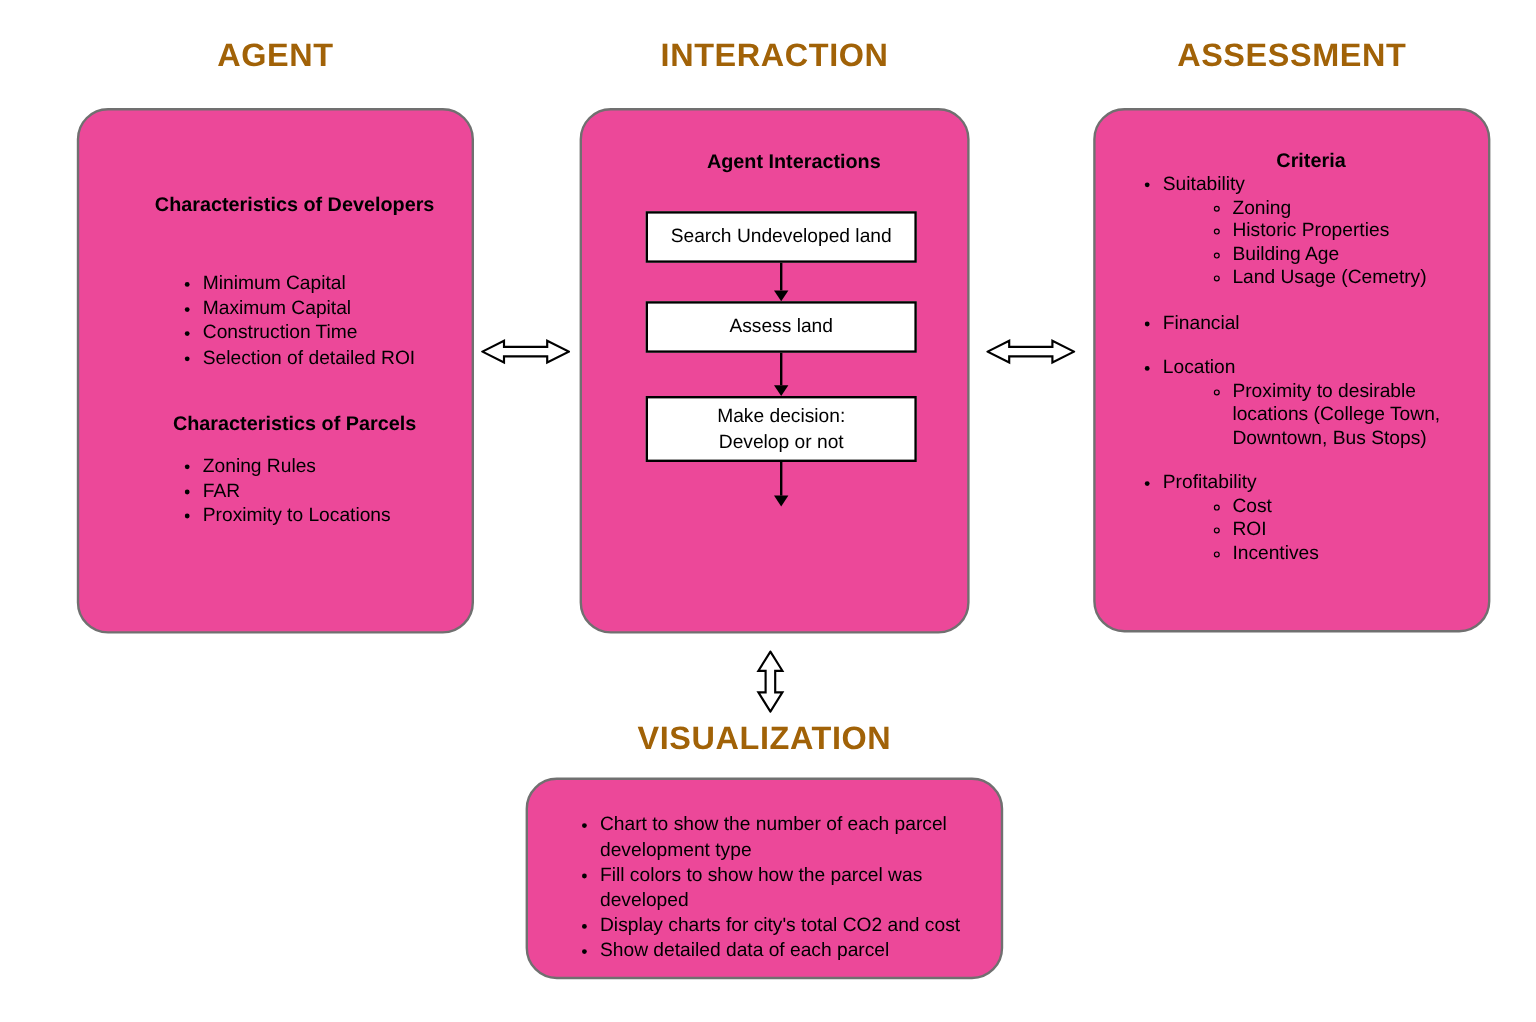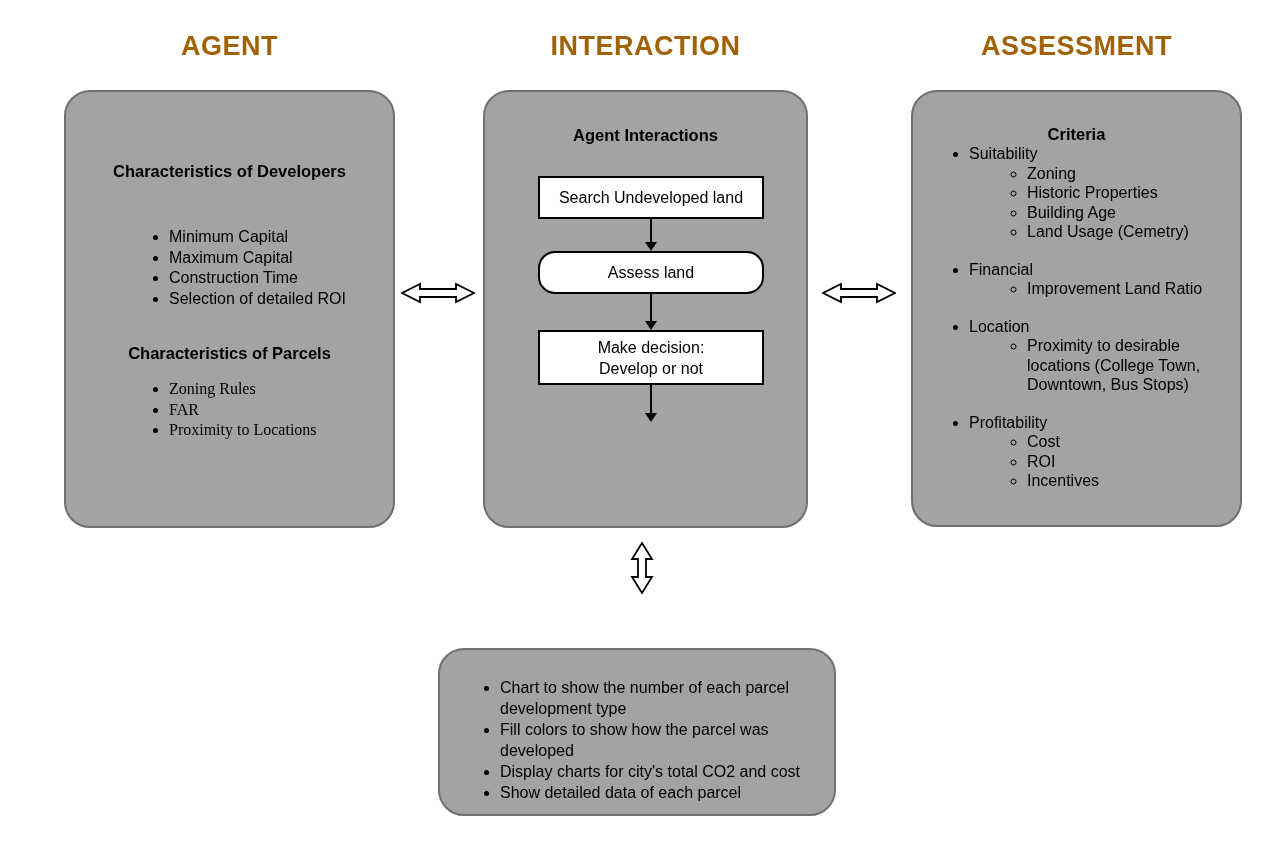--- a/index.html
+++ b/index.html
@@ -18,23 +18,24 @@
   .section-title {
     position: absolute;
     font-size: 27px;
     font-weight: bold;
     text-align: center;
     color: #a16207;
     letter-spacing: 0.5px;
   }
   .panel {
     position: absolute;
-    background: #a3a3a3;
+    background: #ec4899;
     border: 2px solid #707070;
     border-radius: 26px;
+    padding-left: 16px;
   }
   .panel-heading {
     position: absolute;
     width: 100%;
     text-align: center;
     font-weight: bold;
     font-size: 16.5px;
   }
   
   .agent-h1 { top: 70px; }
@@ -42,39 +43,39 @@
   .agent-ul {
     position: absolute;
     left: 83px;
     width: 240px;
     list-style: disc;
     padding-left: 20px;
     font-size: 16px;
     line-height: 20.7px;
   }
   .agent-ul1 { top: 135px; }
-  .agent-ul2 { top: 287px; font-family: Liberation Serif, serif; }
+  .agent-ul2 { top: 287px; }
   
   .inter-heading { top: 34px; }
   .flow-box {
     position: absolute;
     left: 53px;
     width: 226px;
     background: #ffffff;
     border: 2px solid #000;
     display: flex;
     align-items: center;
     justify-content: center;
     text-align: center;
     font-size: 16px;
     line-height: 21px;
     white-space: pre-line;
   }
   .flow-1 { top: 84px;  height: 43px; }
-  .flow-2 { top: 159px; height: 43px; border-radius: 17px; }
+  .flow-2 { top: 159px; height: 43px; }
   .flow-3 { top: 238px; height: 55px; }
   .flow-4 { top: 330px; height: 43px; }
   .vconn {
     position: absolute;
     left: 164.5px;
     width: 2px;
     background: #000;
   }
   .vconn::after {
     content: "";
@@ -115,20 +116,21 @@
   .arrow-svg { position: absolute; display: block; }
 </style>
 </head>
 <body>
 
 <div class="canvas">
 
   <div class="section-title" style="left:64px; top:31px; width:331px;">AGENT</div>
   <div class="section-title" style="left:483px; top:31px; width:325px;">INTERACTION</div>
   <div class="section-title" style="left:911px; top:31px; width:331px;">ASSESSMENT</div>
+  <div class="section-title" style="left:438px; top:600px; width:398px;">VISUALIZATION</div>
 
   <div class="panel" style="left:64px; top:90px; width:331px; height:438px;">
     <div class="panel-heading agent-h1">Characteristics of Developers</div>
     <ul class="agent-ul agent-ul1">
       <li>Minimum Capital</li>
       <li>Maximum Capital</li>
       <li>Construction Time</li>
       <li>Selection of detailed ROI</li>
     </ul>
     <div class="panel-heading agent-h2">Characteristics of Parcels</div>
@@ -158,23 +160,20 @@
           <span>Suitability</span>
           <ul class="assess-l2">
             <li>Zoning</li>
             <li>Historic Properties</li>
             <li>Building Age</li>
             <li>Land Usage (Cemetry)</li>
           </ul>
         </li>
         <li>
           <span>Financial</span>
-          <ul class="assess-l2">
-            <li>Improvement Land Ratio</li>
-          </ul>
         </li>
         <li>
           <span>Location</span>
           <ul class="assess-l2">
             <li>Proximity to desirable locations (College Town, Downtown, Bus Stops)</li>
           </ul>
         </li>
         <li>
           <span>Profitability</span>
           <ul class="assess-l2">

